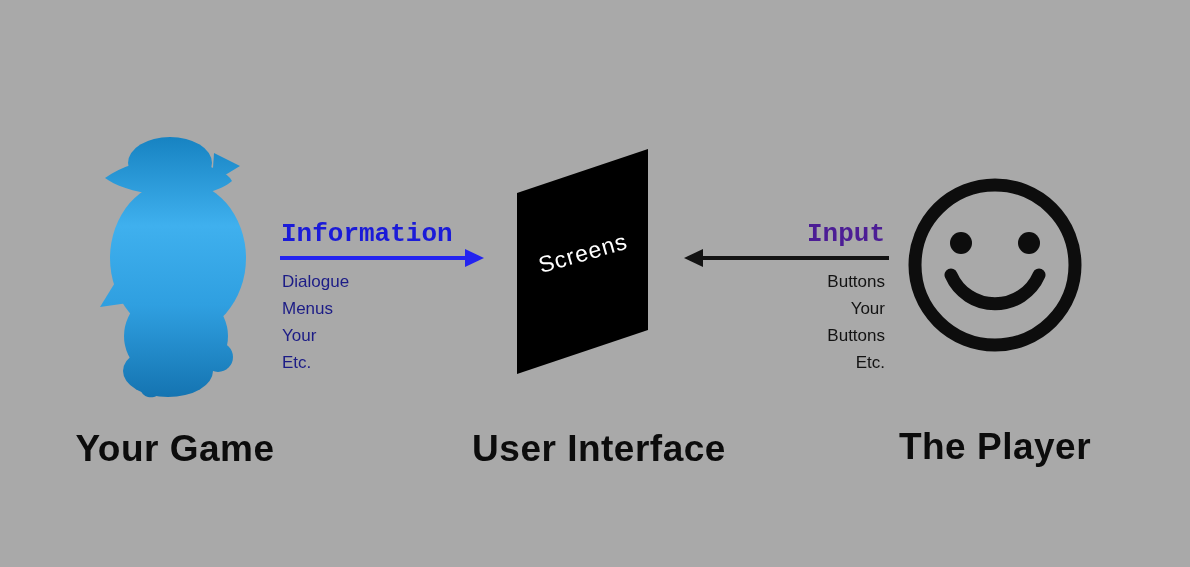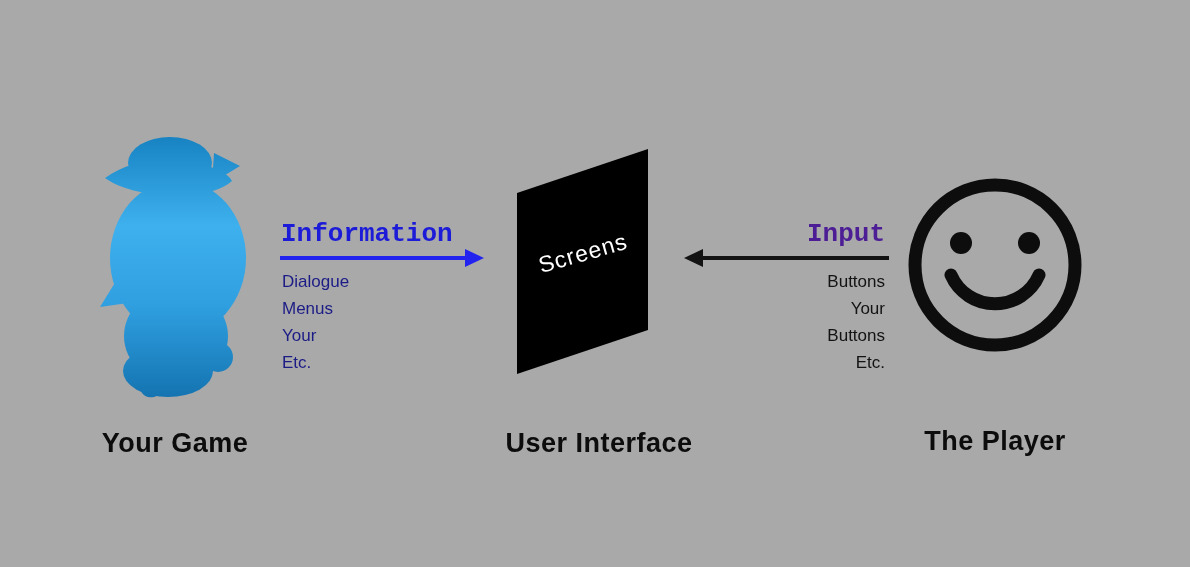--- a/index.html
+++ b/index.html
@@ -7,21 +7,21 @@
     position: relative;
     width: 1190px;
     height: 567px;
     background: #a9a9a9;
     font-family: "Liberation Sans", sans-serif;
     overflow: hidden;
   }
   .abs { position: absolute; }
 
   .bottom-label {
-    font-size: 27px;
+    font-size: 37px;
     font-weight: 600;
     color: #0c0c0c;
     text-align: center;
     letter-spacing: 0.5px;
   }
   #label-your-game   { left: 60px;  top: 428px; width: 230px; }
   #label-user-iface  { left: 469px; top: 428px; width: 260px; }
   #label-the-player  { left: 880px; top: 426px; width: 230px; }
 
   .flow-title { font-size: 26px; font-weight: 600; font-family: Liberation Mono, monospace; }

